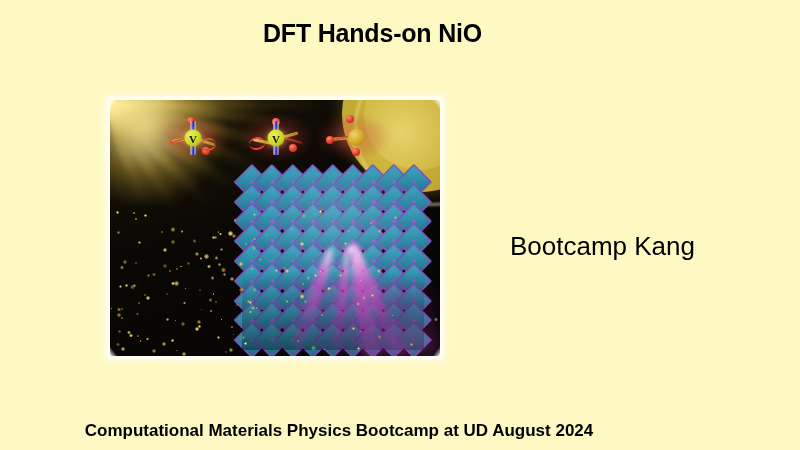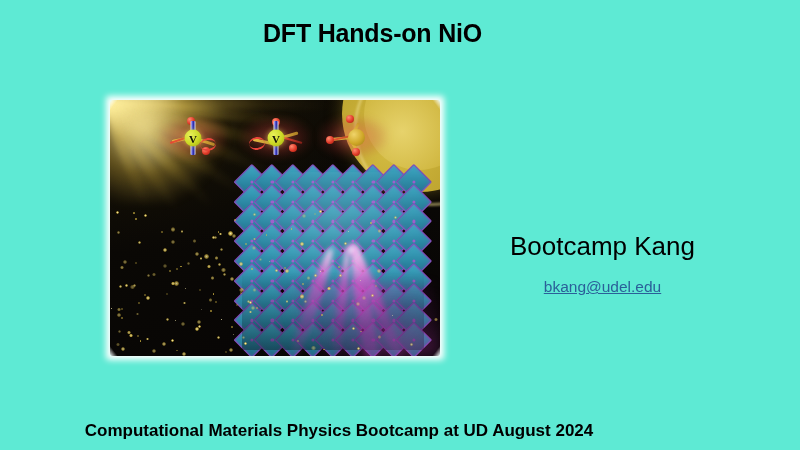--- a/index.html
+++ b/index.html
@@ -11,21 +11,21 @@
     height: 450px;
     background: #ffffff;
     font-family: "Liberation Sans", sans-serif;
     overflow: hidden;
     position: relative;
   }
 
   .slide {
     position: absolute;
     inset: 0;
-    background: #5eead4;
+    background: #fef9c3;
   }
 
   
   .slide-title {
     position: absolute;
     left: 0;
     top: 18px;
     width: 745px;
     text-align: center;
     font-size: 25px;
@@ -632,19 +632,16 @@
         <div class="atom-red" style="left:30px; top:34px;"></div>
         <div class="atom-red" style="left:4px; top:22px;"></div>
         <div class="atom-gold" style="left:26px; top:15px;"></div>
       </div>
 
     </div>
   </div>
 
   <div class="author-name">Bootcamp Kang</div>
 
-  <div class="author-email">
-    <a href="#">bkang@udel.edu</a>
-  </div>
 
   <div class="slide-footer">Computational Materials Physics Bootcamp at UD August 2024</div>
 
 </div>
 
 </body></html>

